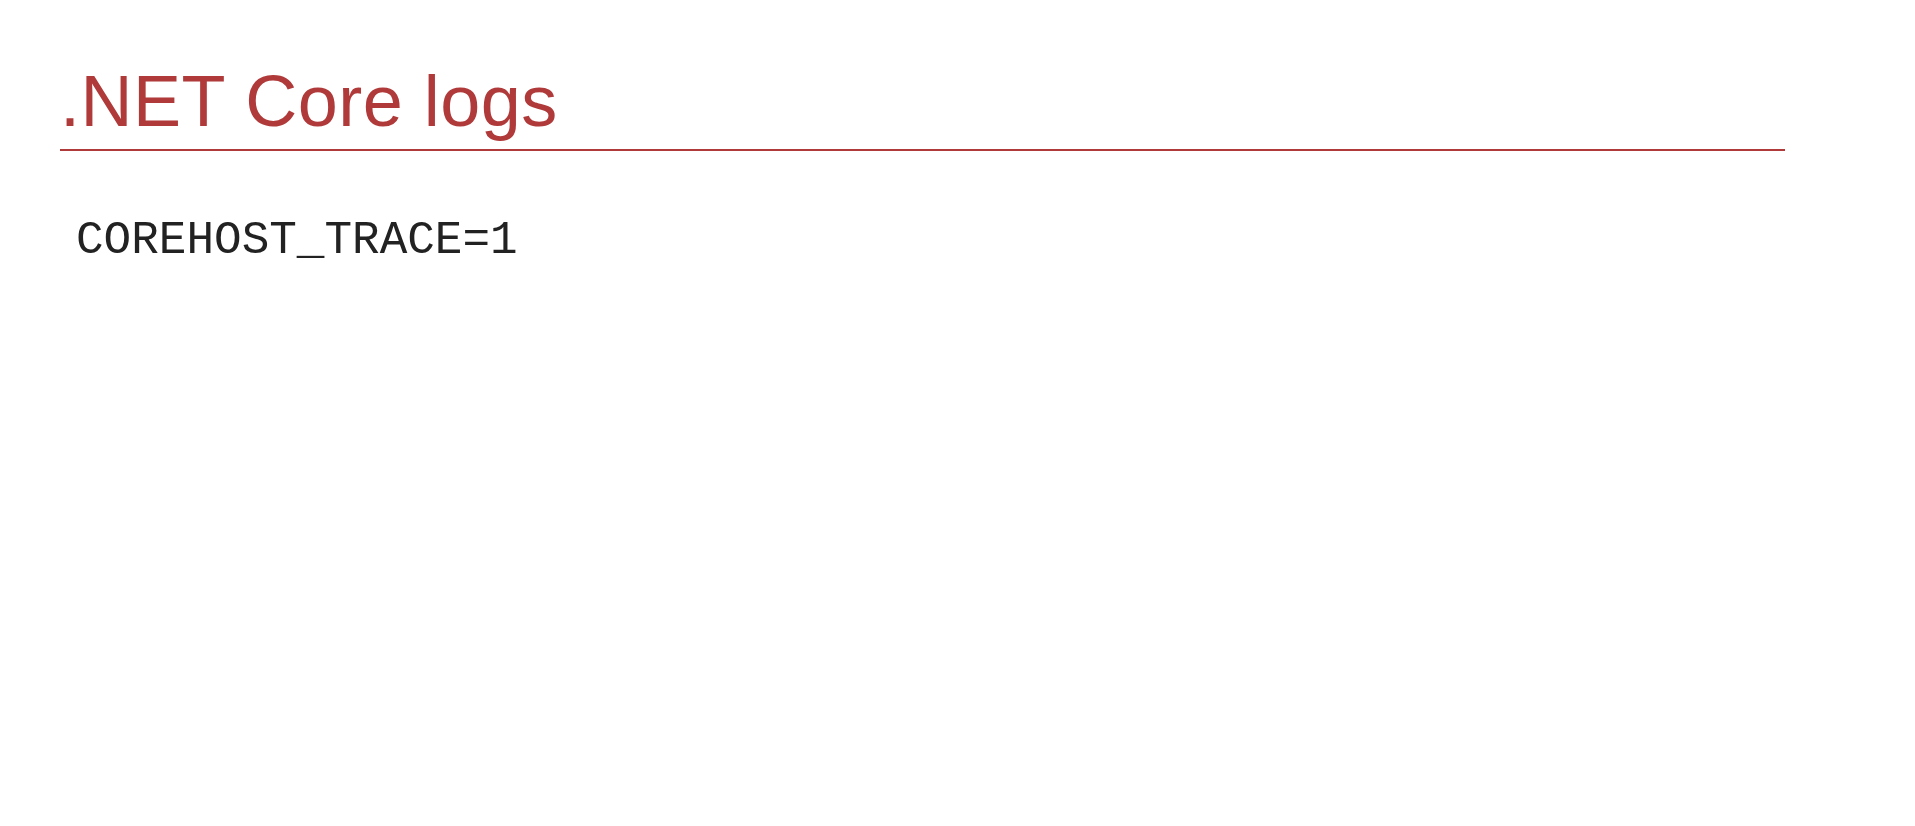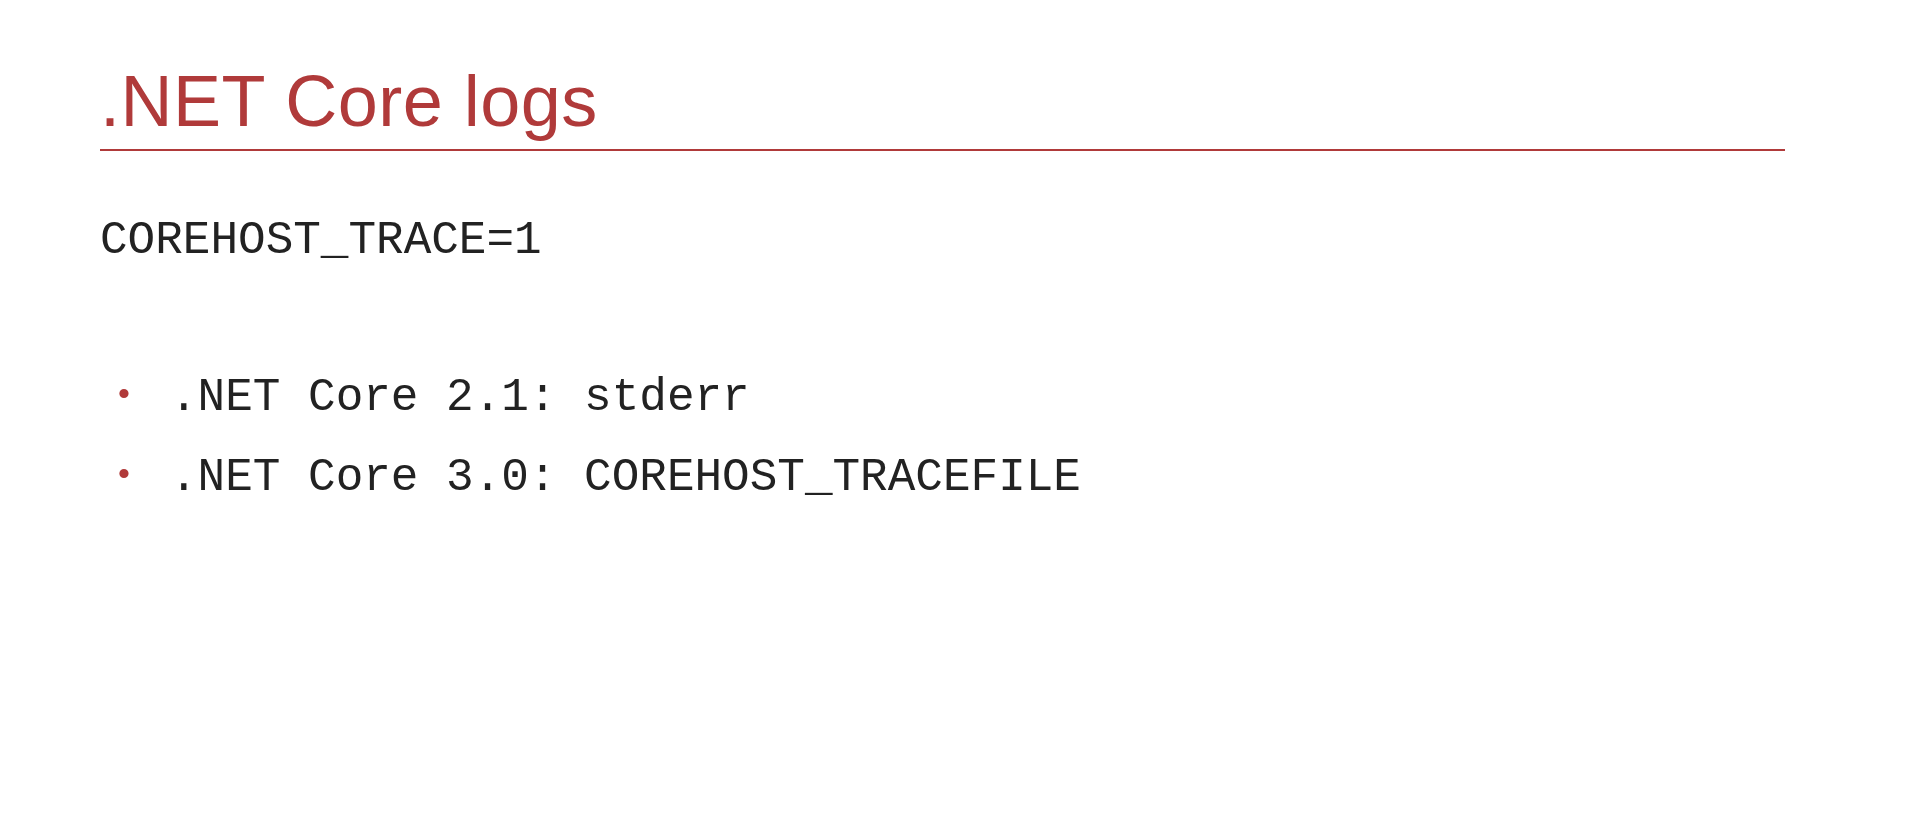--- a/index.html
+++ b/index.html
@@ -8,21 +8,21 @@
     width: 1915px;
     height: 826px;
     background: #ffffff;
     font-family: "Segoe UI", "Helvetica Neue", Arial, sans-serif;
     color: #000000;
   }
   .slide {
     box-sizing: border-box;
     width: 100%;
     height: 100%;
-    padding: 60px 130px 40px 100px;
+    padding: 60px 130px 40px 60px;
   }
   .title {
     font-family: "Segoe UI Light", "Segoe UI", "Helvetica Neue", Arial, sans-serif;
     font-weight: 300;
     font-size: 72px;
     line-height: 1.15;
     color: #B03A3A;
     letter-spacing: 0.5px;
   }
   .title-rule {
@@ -31,21 +31,21 @@
     margin: 6px 0 0 0;
   }
   .body {
     margin-top: 62px;
     font-family: Consolas, "Courier New", monospace;
     font-size: 46px;
     line-height: 1.25;
     color: #222;
   }
   .env-line {
-    margin: 0 0 100px 0;
+    margin: 0 0 100px 16px;
     white-space: pre;
   }
   .output-label {
     margin: 0 0 14px 0;
     white-space: pre;
   }
   ul.bullets {
     list-style: none;
     margin: 0;
     padding: 0;
@@ -68,18 +68,14 @@
   }
 </style>
 </head>
 <body>
 
 <div class="slide">
   <div class="title">.NET Core logs</div>
   <hr class="title-rule">
   <div class="body">
     <p class="env-line">COREHOST_TRACE=1</p>
-    <ul class="bullets">
-      <li>.NET Core 2.1: stderr</li>
-      <li>.NET Core 3.0: COREHOST_TRACEFILE</li>
-    </ul>
   </div>
 </div>
 
 </body></html>

